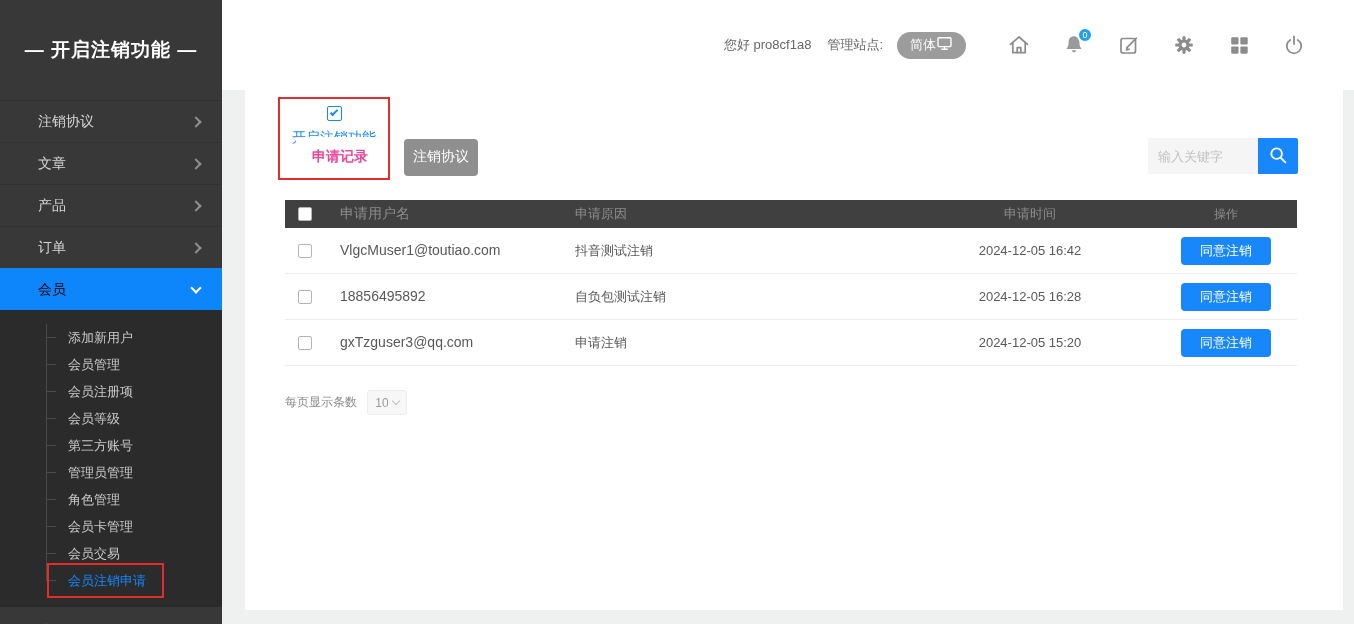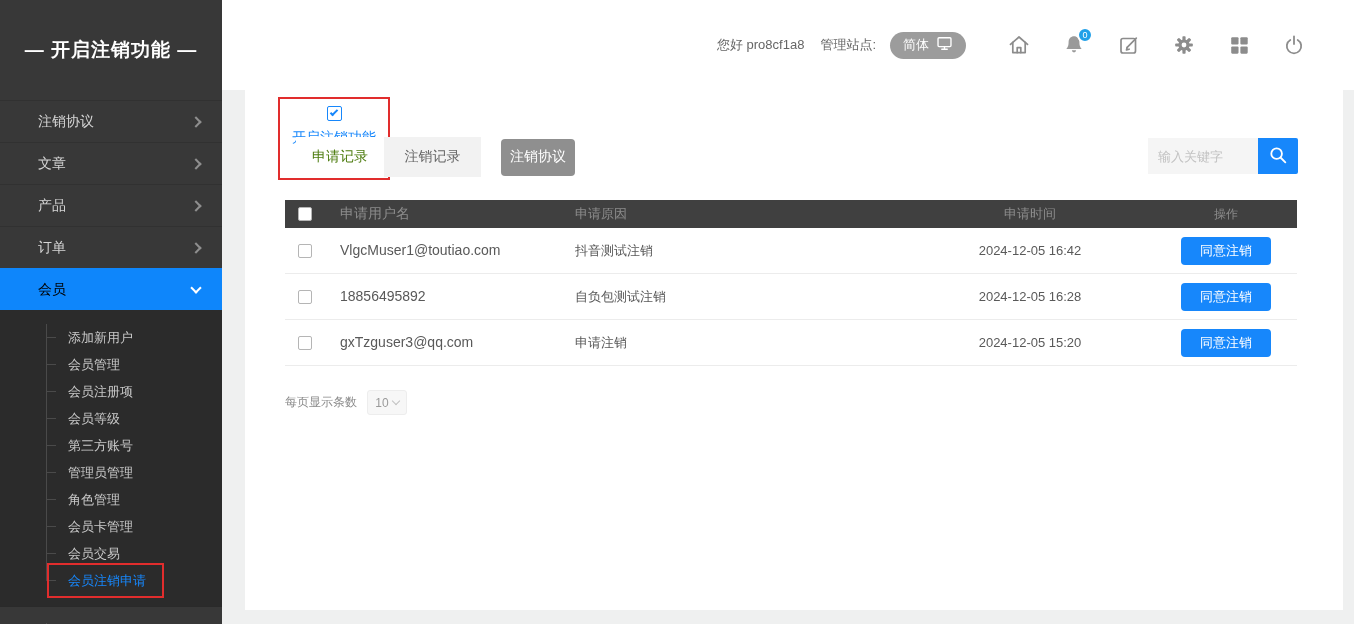--- a/index.html
+++ b/index.html
@@ -21,37 +21,37 @@
   .submenu li:before { content:""; position:absolute; left:46px; top:13px; width:10px; height:1px; background:#4a4a4a; }
   .submenu li.current { color:#1787fb; }
   .nav-item.bottom-item { border-top:1px solid #2a2a2a; margin-top:0; height:48px; }
   .annot { position:absolute; border:2px solid #e12d2d; pointer-events:none; }
   .annot-sidebar { left:47px; top:563px; width:117px; height:35px; }
 
   
   .topbar { position:absolute; left:222px; top:0; width:1132px; height:90px; background:#fff; display:flex; align-items:center; justify-content:flex-end; padding-right:47px; }
   .greeting { color:#666; font-size:13px; margin-right:16px; }
   .site-label { color:#666; font-size:13px; margin-right:14px; }
-  .pill { display:flex; align-items:center; gap:7px; height:27px; padding:0 13px; background:#9c9c9c; border:none; border-radius:14px; color:#fff; font-size:13px; cursor:pointer; margin-right:40px; font-family:inherit; }
+  .pill { display:flex; align-items:center; height:27px; padding:0 13px; background:#9c9c9c; border:none; border-radius:14px; color:#fff; font-size:13px; cursor:pointer; margin-right:40px; font-family:inherit; }
   .top-icons { display:flex; align-items:center; gap:29px; }
   .ticon { width:26px; height:26px; position:relative; display:flex; align-items:center; justify-content:center; cursor:pointer; }
   .badge { position:absolute; top:-5px; right:-6px; min-width:16px; height:16px; border-radius:8px; background:#22a0e8; border:2px solid #fff; color:#fff; font-size:9px; display:flex; align-items:center; justify-content:center; }
 
   
   .panel { position:absolute; left:245px; top:90px; width:1098px; height:520px; background:#fff; }
   .toggle-box { position:absolute; left:33px; top:7px; display:flex; align-items:center; gap:8px; border:2px solid #e12d2d; padding:7px 12px;flex-direction:column; }
   .cbx { width:15px; height:15px; border:1px solid #1787fb; border-radius:2px; background:#fff; position:relative; cursor:pointer; }
   .cbx .mark { position:absolute; left:2px; top:3px; width:8px; height:4px; border-left:2px solid #1787fb; border-bottom:2px solid #1787fb; transform:rotate(-45deg); }
   .toggle-label { color:#1787fb; font-size:14px; }
   .qicon { width:16px; height:16px; border-radius:50%; background:#1787fb; color:#fff; font-size:11px; font-weight:bold; display:flex; align-items:center; justify-content:center; cursor:pointer; }
   .qicon:after { content:"?"; }
 
   .tabs-row { position:absolute; left:51px; top:47px; display:flex; align-items:center; height:40px; }
   .tab { height:40px; display:flex; align-items:center; justify-content:center; font-size:14px; cursor:pointer; }
-  .tab-active { width:88px; background:#fff; color:#4d7c0f; }
+  .tab-active { width:88px; background:#fff; color:#ec4899;font-weight:bold; }
   .tab-idle { width:97px; background:#f2f2f2; color:#666; }
   .tab-dark { width:74px; height:37px; background:#8f8f8f; color:#fff; border:none; border-radius:4px; margin-left:20px; font-size:14px; cursor:pointer; font-family:inherit; }
 
   .search-row { position:absolute; right:45px; top:48px; display:flex; height:36px; }
   .search-input { width:110px; height:36px; background:#f5f5f5; border:none; outline:none; padding:0 10px; font-size:13px; color:#555; font-family:inherit; }
   .search-input::placeholder { color:#c2c2c2; }
   .search-btn { width:40px; height:36px; background:#1787fb; border:none; border-radius:0 2px 2px 0; display:flex; align-items:center; justify-content:center; cursor:pointer; }
 
   .table { position:absolute; left:40px; right:46px; top:110px; }
   .thead { display:flex; align-items:center; height:28px; background:#404040; color:#8c8c8c; font-size:12px; }
@@ -188,21 +188,20 @@
   <div class="toggle-box">
     <span class="cbx">
         <span class="mark"></span>
       </span>
     <span class="toggle-label">开启注销功能</span>
     <span class="qicon"></span>
   </div>
 
   <div class="tabs-row">
     <div class="tab tab-active">申请记录</div>
-    <div class="tab tab-idle">注销记录</div>
     <button class="tab-dark">注销协议</button>
   </div>
 
   <div class="search-row">
     <input class="search-input" type="text" placeholder="输入关键字" style="">
     <button class="search-btn">
       <span>
         <svg width="22" height="22" viewBox="0 0 24 24" fill="none" stroke="#fff" stroke-width="2" stroke-linecap="round">
           <circle cx="10.5" cy="10.5" r="5.8"></circle>
           <line x1="15" y1="15" x2="20" y2="20"></line>

